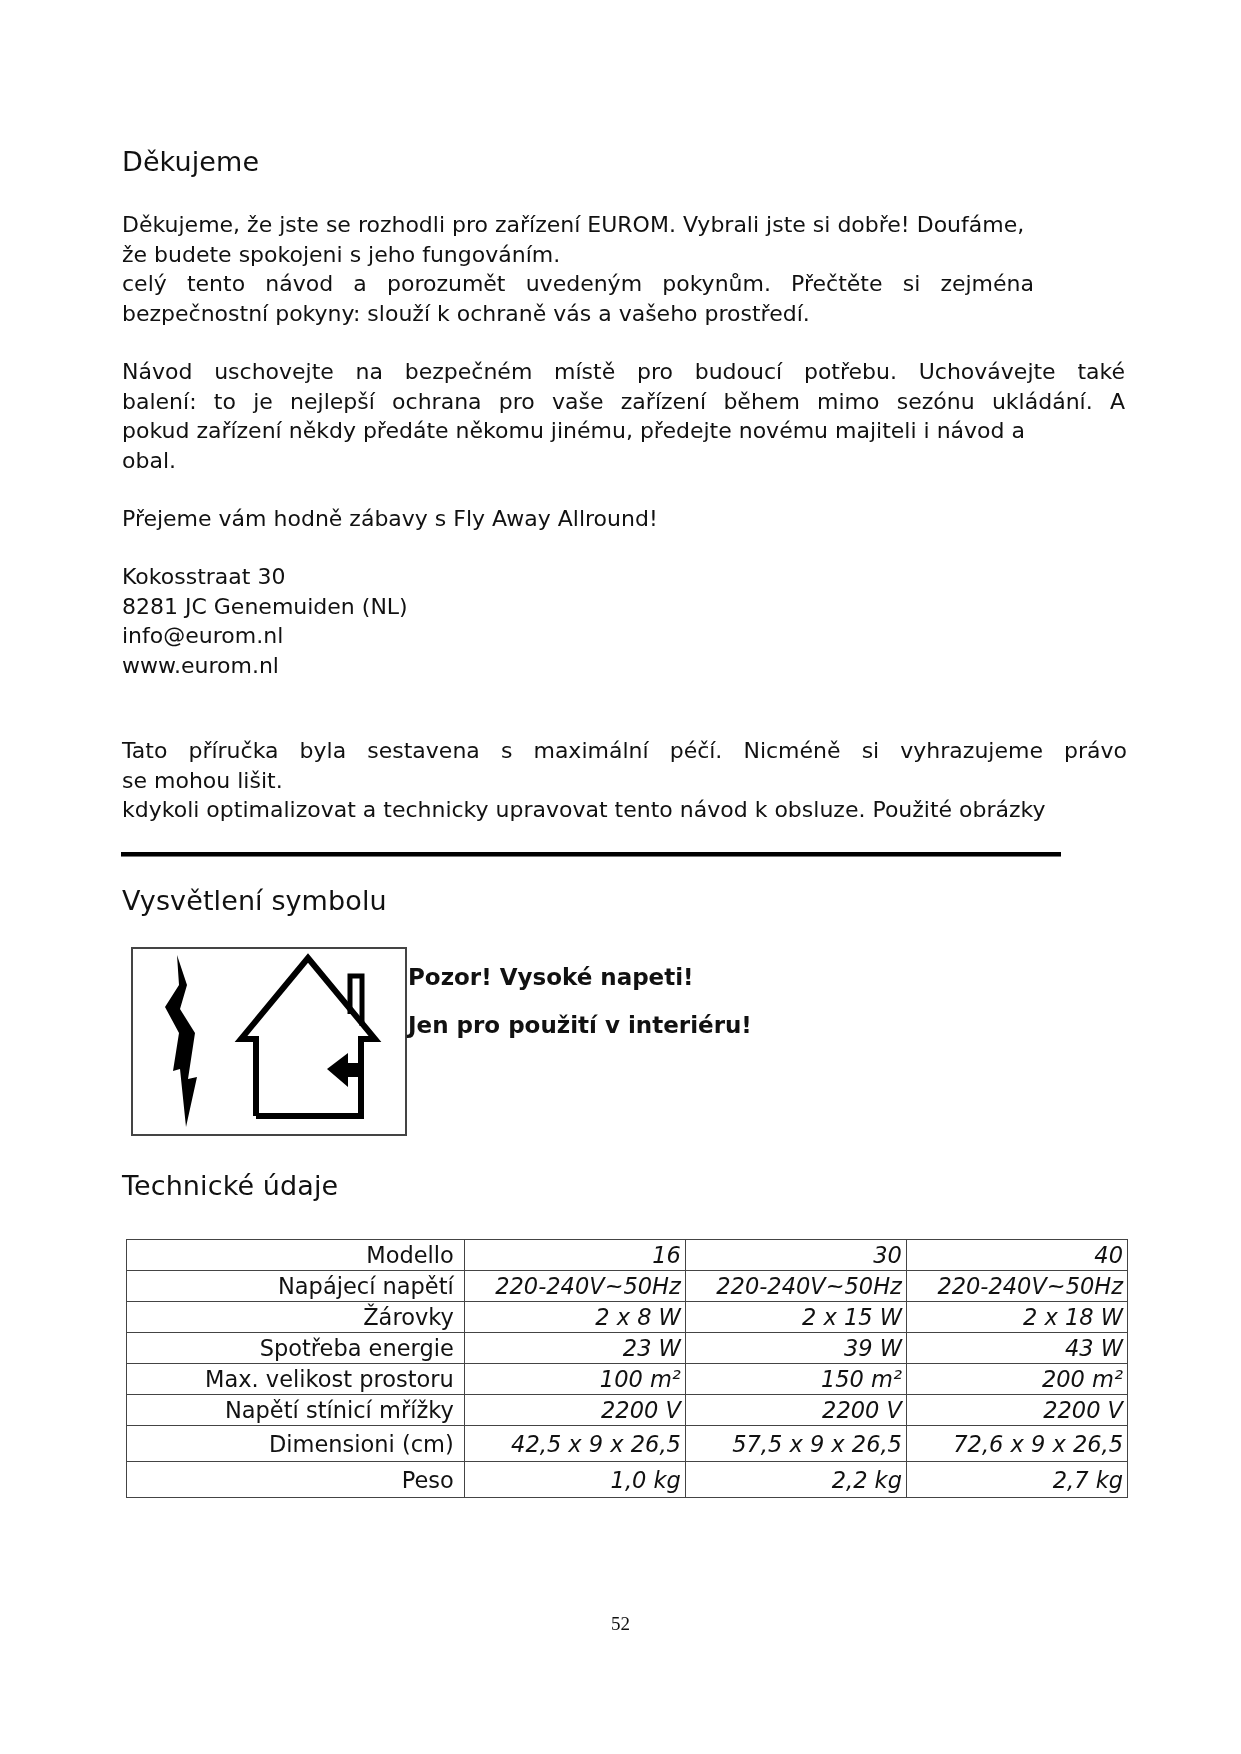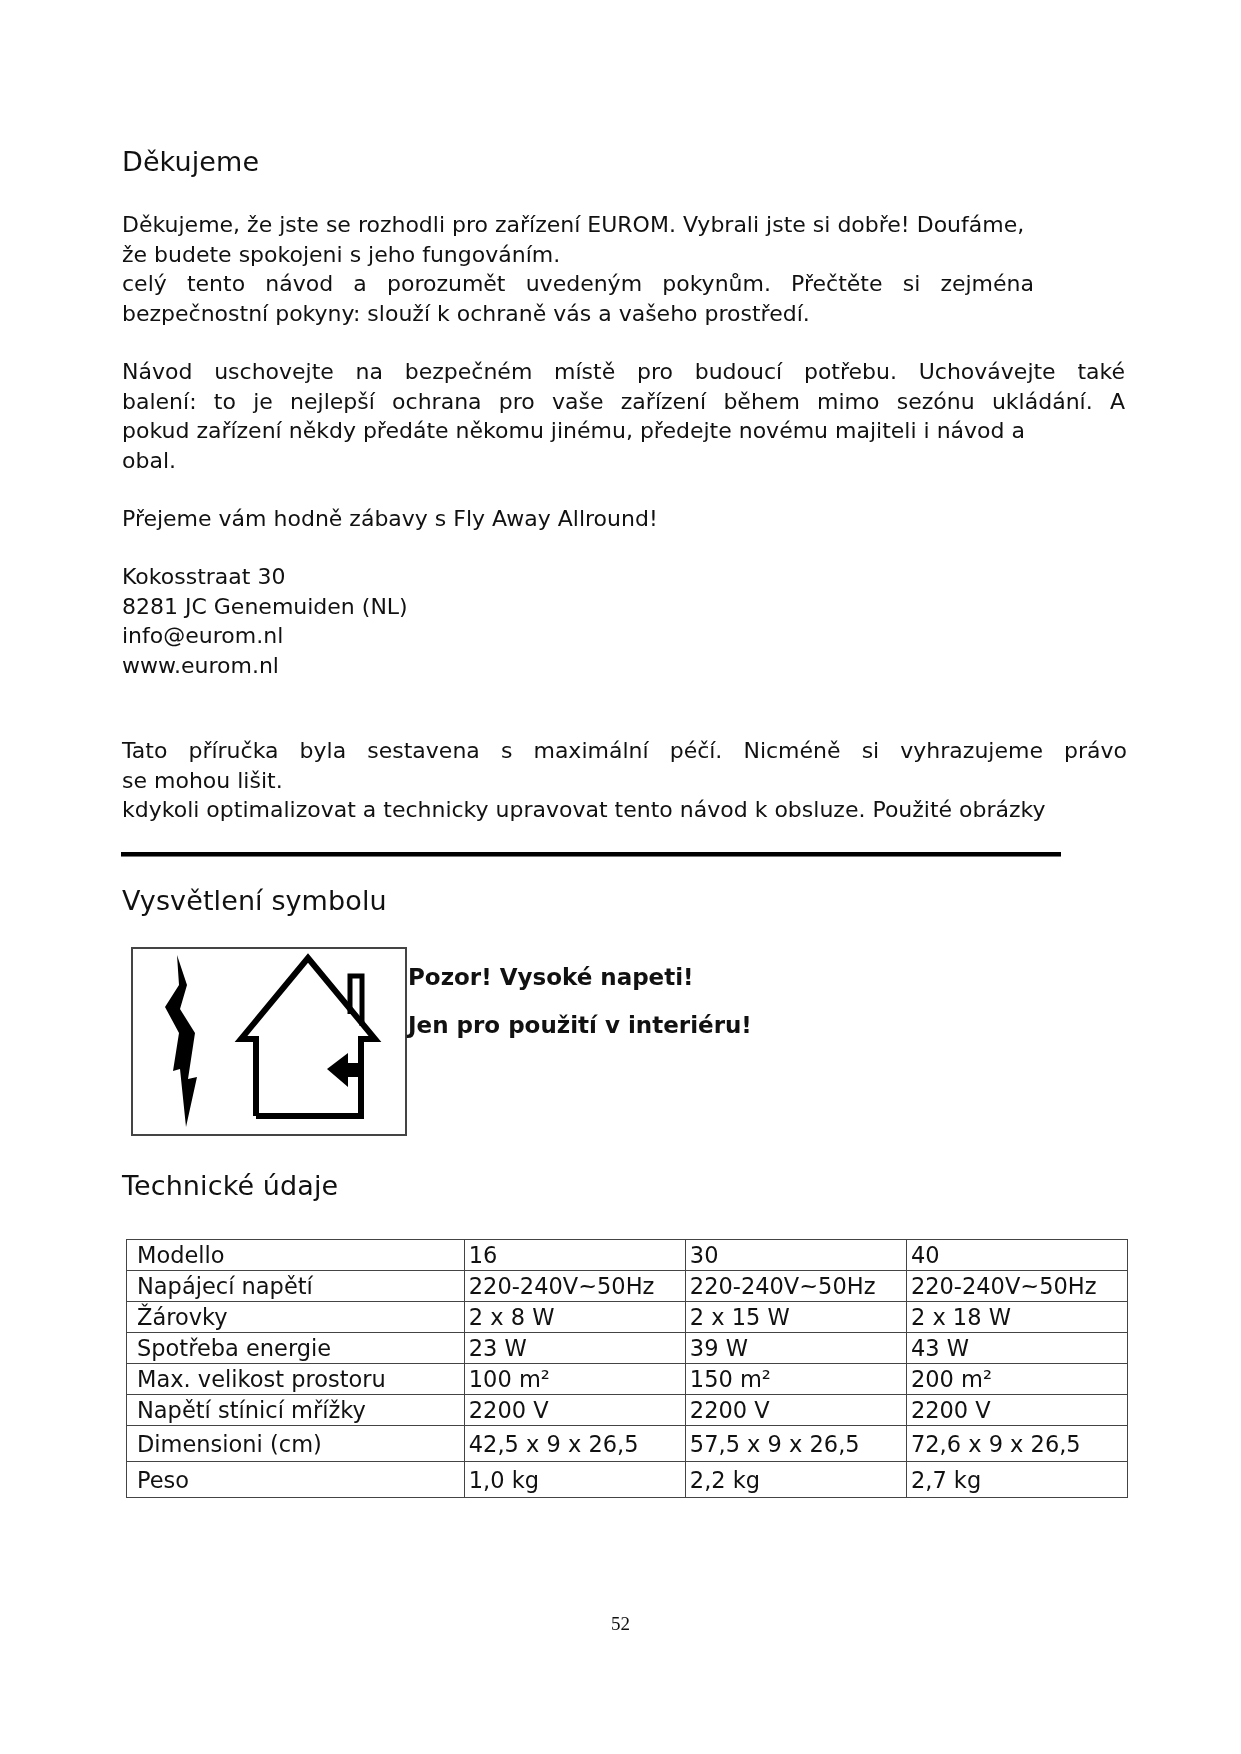--- a/index.html
+++ b/index.html
@@ -33,22 +33,22 @@
   }
   table.specs {
     position: absolute; left: 126px; top: 1239px; width: 1002px;
     border-collapse: collapse; font-size: 22.5px;
     font-family: "DejaVu Sans", sans-serif;
   }
   table.specs td {
     border: 1.5px solid #444; padding: 0 10px; height: 30px; line-height: 28px;
     white-space: nowrap;
   }
-  table.specs td.label { text-align: left; width: 306px; }
-  table.specs td.val { text-align: left; width: 205px; padding: 0 4px; }
+  table.specs td.label { text-align: right; width: 306px; }
+  table.specs td.val { text-align: right; width: 205px; padding: 0 4px; font-style: italic; }
   table.specs tr.tall td { height: 35px; }
   .pagenum {
     position: absolute; left: 0; width: 1241px; top: 1613px; text-align: center;
     font-family: "Liberation Serif", serif; font-size: 19px;
   }
 </style>
 </head>
 <body>
 
 <h2 class="h2" style="top:146px;">Děkujeme</h2>

